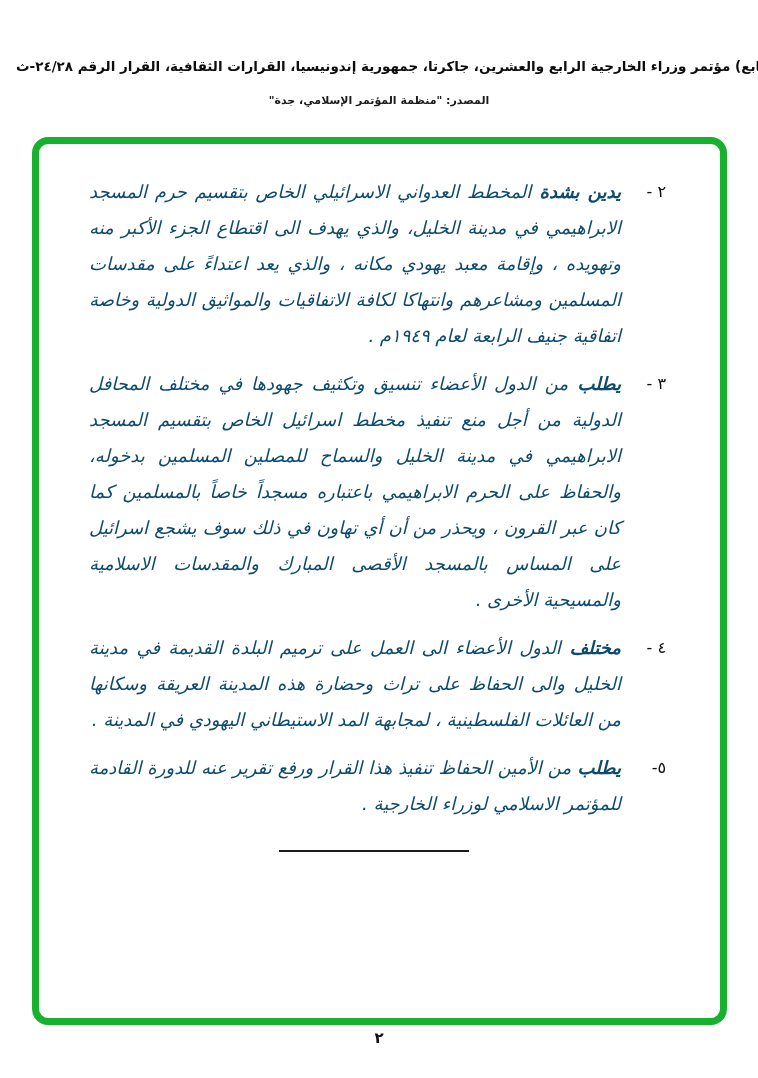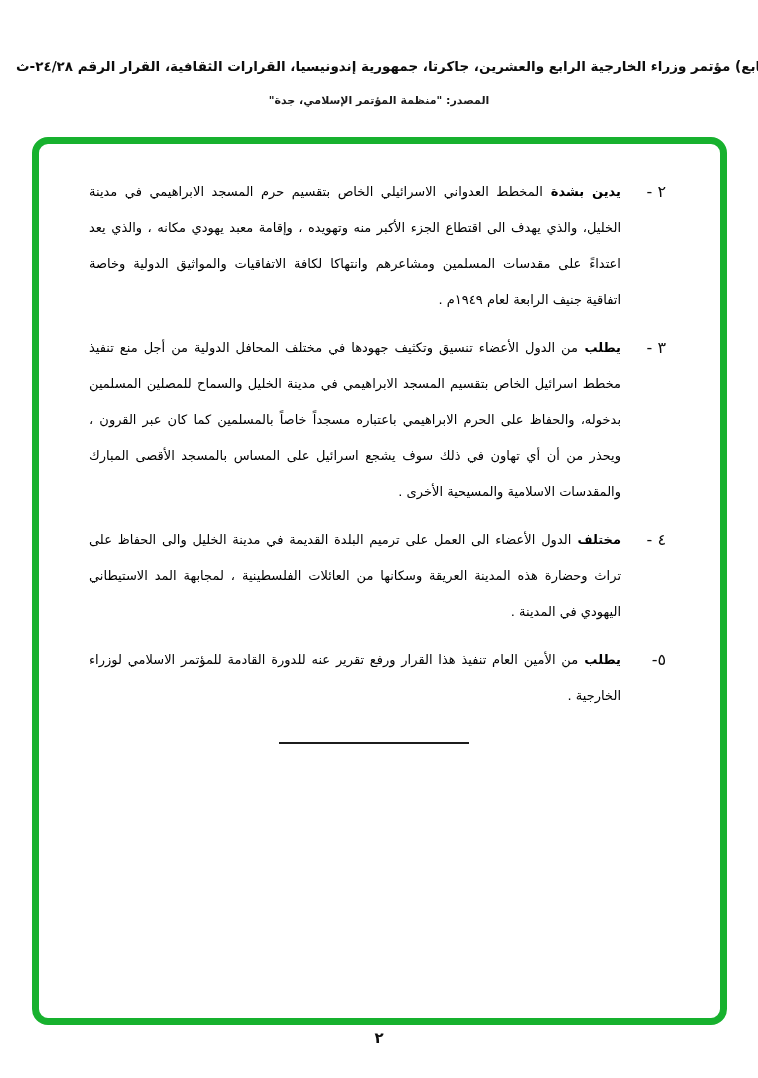--- a/index.html
+++ b/index.html
@@ -57,24 +57,25 @@
   .item-num {
     flex: 0 0 32px;
     font-size: 16px;
     line-height: 36px;
     white-space: nowrap;
     color: #0d0d0d;
   }
   .item-body {
     flex: 1;
     margin: 0;
-    font-size: 13px;
+    font-size: 18px;
     line-height: 36px;
     text-align: justify;
-    color: #000000;
+    color: #0c4a6e;
+    font-style: italic;
   }
   .item-lead { font-weight: bold; }
   .divider {
     border: none;
     width: 190px;
     height: 2px;
     background: #1c1c1c;
     margin: 28px auto 0 auto;
     transform: translateX(-4px);
   }
@@ -108,19 +109,19 @@
     <p class="item-body"><b class="item-lead">يطلب </b><span class="item-rest">من الدول الأعضاء تنسيق وتكثيف جهودها في مختلف المحافل الدولية من أجل منع تنفيذ مخطط اسرائيل الخاص بتقسيم المسجد الابراهيمي في مدينة الخليل والسماح للمصلين المسلمين بدخوله، والحفاظ على الحرم الابراهيمي باعتباره مسجداً خاصاً بالمسلمين كما كان عبر القرون ، ويحذر من أن أي تهاون في ذلك سوف يشجع اسرائيل على المساس بالمسجد الأقصى المبارك والمقدسات الاسلامية والمسيحية الأخرى .</span></p>
   </div>
 
   <div class="item">
     <span class="item-num">٤ -</span>
     <p class="item-body"><b class="item-lead">مختلف </b><span class="item-rest">الدول الأعضاء الى العمل على ترميم البلدة القديمة في مدينة الخليل والى الحفاظ على تراث وحضارة هذه المدينة العريقة وسكانها من العائلات الفلسطينية ، لمجابهة المد الاستيطاني اليهودي في المدينة .</span></p>
   </div>
 
   <div class="item">
     <span class="item-num">٥-</span>
-    <p class="item-body"><b class="item-lead">يطلب </b><span class="item-rest">من الأمين العام تنفيذ هذا القرار ورفع تقرير عنه للدورة القادمة للمؤتمر الاسلامي لوزراء الخارجية .</span></p>
+    <p class="item-body"><b class="item-lead">يطلب </b><span class="item-rest">من الأمين الحفاظ تنفيذ هذا القرار ورفع تقرير عنه للدورة القادمة للمؤتمر الاسلامي لوزراء الخارجية .</span></p>
   </div>
 </div>
   <hr class="divider">
 </div>
 
 <div class="page-number">٢</div>
 
 </body></html>

